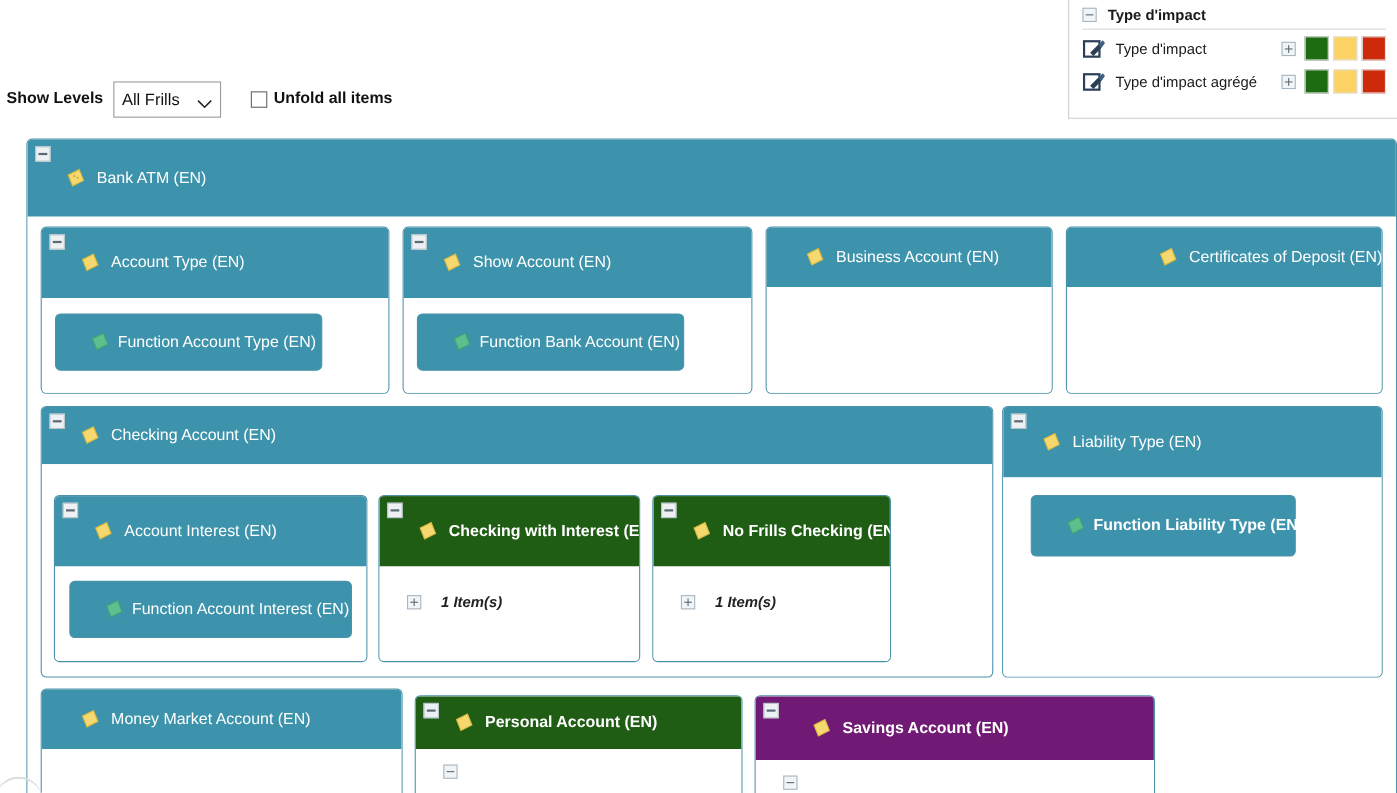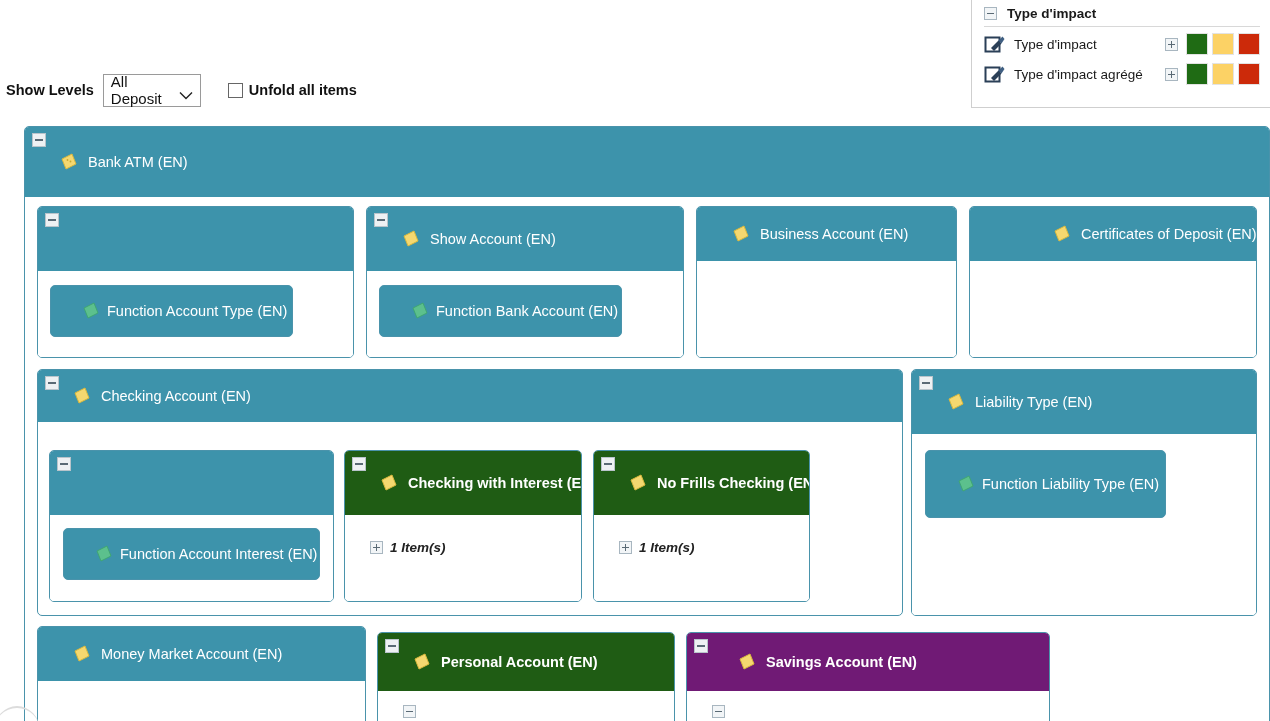--- a/index.html
+++ b/index.html
@@ -156,21 +156,21 @@
     display: flex; align-items: center; gap: 6px;
     padding-left: 30px;
   }
   .fn-label {
     font-size: 14.5px; color: #ffffff; white-space: nowrap;
   }
 
   
   .item-count {
     position: absolute;
-    display: flex; align-items: center; gap: 7px;
+    display: flex; align-items: center; gap: 18px;
   }
   .item-count-text {
     font-size: 13.5px; font-style: italic; font-weight: bold; color: #222;
   }
 
   
   .corner-arc {
     position: absolute;
     left: -6px; top: 706px;
     width: 46px; height: 30px;
@@ -220,21 +220,21 @@
       <span class="swatch" style="background:#1f6b14"></span>
       <span class="swatch" style="background:#fcd265"></span>
       <span class="swatch" style="background:#cc2a0a"></span>
     </span>
   </div>
 </div>
 
 <div class="toolbar">
   <span class="toolbar-label">Show Levels</span>
   <div class="level-select">
-    <span>All Deposit</span>
+    <span>All Frills</span>
     <span class="chevron">
       <svg viewBox="0 0 14 9" width="14" height="9">
         <path d="M1 1.5 L7 7.5 L13 1.5" fill="none" stroke="#222" stroke-width="1.4"></path>
       </svg>
     </span>
   </div>
   <div class="unfold-wrap">
     <span class="checkbox"></span>
     <span class="unfold-label">Unfold all items</span>
   </div>
@@ -255,20 +255,28 @@
         </span>
         <span class="node-label">Bank ATM (EN)</span>
       </span>
     </div>
     <div class="node-body" style="height:530px;"></div>
   </div>
 
   <div class="node" style="left:37px; top:206px; width:317px; height:152px;">
     <div class="node-header" style="height:64px;">
       <span class="node-toggle"></span>
+      <span class="node-title">
+        <span class="diamond">
+          <svg viewBox="0 0 20 20" width="20" height="20">
+              <path d="M3 7 L13 2 L17 12 L7 17 Z" fill="#f5d870" stroke="#d9b93c" stroke-width="1"></path>
+            </svg>
+        </span>
+        <span class="node-label">Account Type (EN)</span>
+      </span>
     </div>
     <div class="node-body" style="height:88px;">
       <div class="fn-pill" style="left:12px; top:14px; width:243px; height:52px;">
         <span class="diamond">
           <svg viewBox="0 0 20 20" width="20" height="20">
               <path d="M3 7 L13 2 L17 12 L7 17 Z" fill="#5cc08d" stroke="#3fa673" stroke-width="1"></path>
             </svg>
         </span>
         <span class="fn-label">Function Account Type (EN)</span>
       </div>
@@ -338,20 +346,28 @@
         </span>
         <span class="node-label">Checking Account (EN)</span>
       </span>
     </div>
     <div class="node-body" style="height:183px;"></div>
   </div>
 
   <div class="node" style="left:49px; top:450px; width:285px; height:152px;">
     <div class="node-header" style="height:64px;">
       <span class="node-toggle"></span>
+      <span class="node-title">
+        <span class="diamond">
+          <svg viewBox="0 0 20 20" width="20" height="20">
+              <path d="M3 7 L13 2 L17 12 L7 17 Z" fill="#f5d870" stroke="#d9b93c" stroke-width="1"></path>
+            </svg>
+        </span>
+        <span class="node-label">Account Interest (EN)</span>
+      </span>
     </div>
     <div class="node-body" style="height:88px;">
       <div class="fn-pill" style="left:13px; top:13px; width:257px; height:52px;">
         <span class="diamond">
           <svg viewBox="0 0 20 20" width="20" height="20">
               <path d="M3 7 L13 2 L17 12 L7 17 Z" fill="#5cc08d" stroke="#3fa673" stroke-width="1"></path>
             </svg>
         </span>
         <span class="fn-label">Function Account Interest (EN)</span>
       </div>
@@ -404,21 +420,21 @@
       <span class="node-title">
         <span class="diamond">
           <svg viewBox="0 0 20 20" width="20" height="20">
               <path d="M3 7 L13 2 L17 12 L7 17 Z" fill="#f5d870" stroke="#d9b93c" stroke-width="1"></path>
             </svg>
         </span>
         <span class="node-label">Liability Type (EN)</span>
       </span>
     </div>
     <div class="node-body" style="height:183px;">
-      <div class="fn-pill" style="left:13px; top:16px; width:241px; height:68px;">
+      <div class="fn-pill" style="left:25px; top:16px; width:241px; height:56px;font-weight:bold;">
         <span class="diamond">
           <svg viewBox="0 0 20 20" width="20" height="20">
               <path d="M3 7 L13 2 L17 12 L7 17 Z" fill="#5cc08d" stroke="#3fa673" stroke-width="1"></path>
             </svg>
         </span>
         <span class="fn-label">Function Liability Type (EN)</span>
       </div>
     </div>
   </div>
 
@@ -430,21 +446,21 @@
               <path d="M3 7 L13 2 L17 12 L7 17 Z" fill="#f5d870" stroke="#d9b93c" stroke-width="1"></path>
             </svg>
         </span>
         <span class="node-label">Money Market Account (EN)</span>
       </span>
     </div>
     <div class="node-body" style="height:98px;"></div>
   </div>
 
   <div class="node green" style="left:377px; top:632px; width:298px; height:150px;">
-    <div class="node-header" style="height:58px;">
+    <div class="node-header" style="height:48px;">
       <span class="node-toggle"></span>
       <span class="node-title">
         <span class="diamond">
           <svg viewBox="0 0 20 20" width="20" height="20">
               <path d="M3 7 L13 2 L17 12 L7 17 Z" fill="#f5d870" stroke="#d9b93c" stroke-width="1"></path>
             </svg>
         </span>
         <span class="node-label">Personal Account (EN)</span>
       </span>
     </div>

